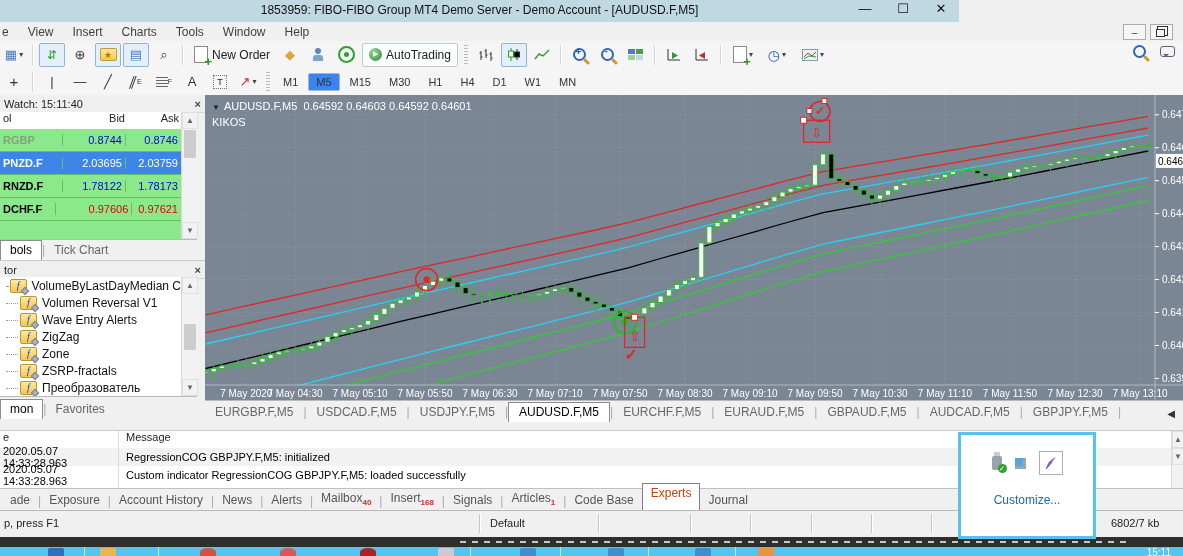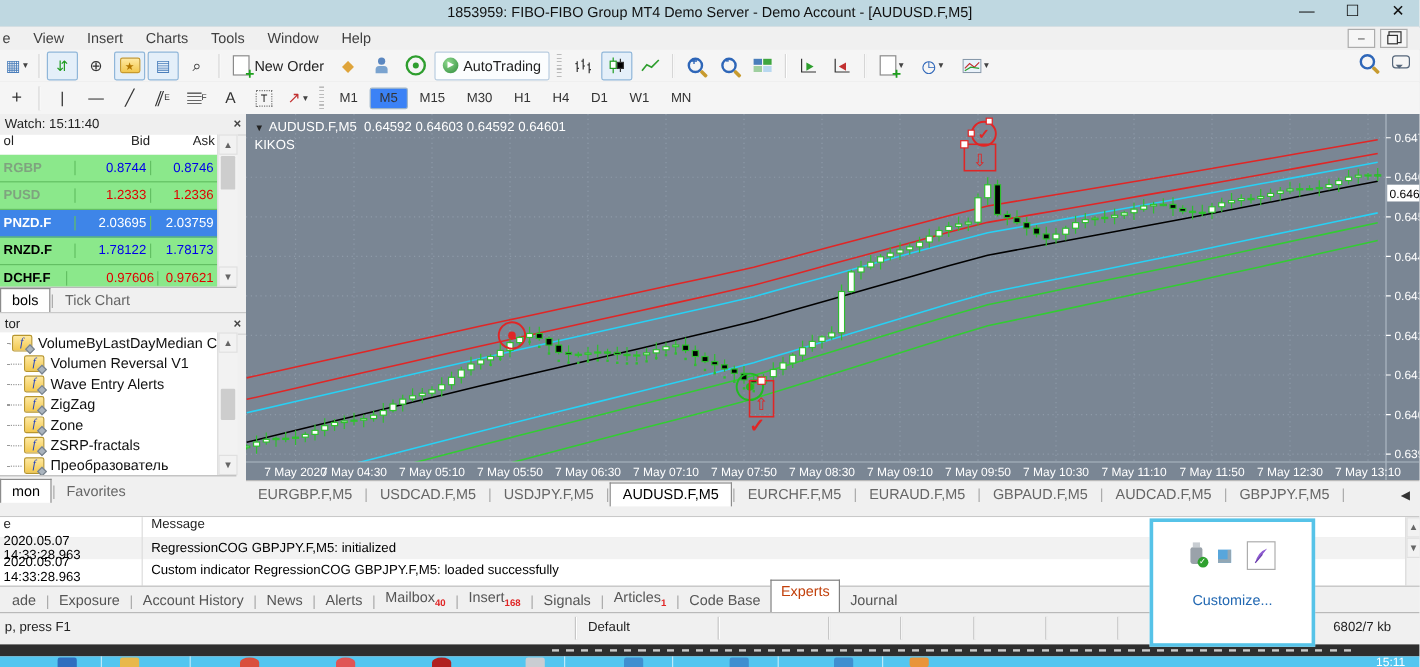--- a/index.html
+++ b/index.html
@@ -1,20 +1,20 @@
 <!DOCTYPE html>
 <html><head>
 <meta charset="utf-8">
 <style>
   html,body{margin:0;padding:0;}
   body{width:1183px;height:556px;overflow:hidden;position:relative;background:#F0F0F0;
        font-family:"Liberation Sans",sans-serif;font-size:11px;color:#000;-webkit-font-smoothing:antialiased;}
   .abs{position:absolute;}
   
-  #titlebar{left:0;top:0;width:1183px;height:22px;background:#BFD8E1;border-bottom:1px solid #9FB9C4;}
+  #titlebar{left:0;top:0;width:959px;height:22px;background:#BFD8E1;border-bottom:1px solid #9FB9C4;}
   #titlebar .title{position:absolute;left:0;right:0;top:3px;text-align:center;font-size:12px;color:#111;}
   #titlebar .winbtns{position:absolute;right:6px;top:1px;display:flex;gap:14px;font-size:13px;color:#111;}
   #titlebar .winbtns span{width:24px;text-align:center;}
   
   #menubar{left:0;top:22px;width:1183px;height:19px;background:#F0F0F0;border-bottom:1px solid #DADADA;display:flex;align-items:center;}
   #menubar .mi{color:#3F3F3F;font-size:12px;margin-right:19px;}
   #menubar .mi:first-child{margin-left:2px;}
   .mdibtn{width:21px;height:14px;border:1px solid #ACACAC;background:#F6F6F6;display:flex;align-items:center;justify-content:center;font-size:10px;color:#333;}
   #mdibtns{position:absolute;right:10px;top:2px;display:flex;gap:4px;}
   .restore-glyph{width:7px;height:6px;border:1px solid #333;box-shadow:2px -2px 0 0 #F6F6F6,2px -2px 0 1px #333;margin-left:-2px;margin-top:2px;}
@@ -321,25 +321,20 @@
 <div id="mw-cols" class="abs">
   <span class="c1">ol</span>
   <span class="c2">Bid</span>
   <span class="c3">Ask</span>
 </div>
 <div id="mw-rows" class="abs">
     <div class="mwrow">
       <span class="sym" style="color: rgb(127, 163, 127);">RGBP</span>
       <span class="bid" style="color: rgb(0, 0, 232);">0.8744</span>
       <span class="ask" style="color: rgb(0, 0, 232);">0.8746</span>
-    </div>
-    <div class="mwrow">
-      <span class="sym" style="color: rgb(127, 163, 127);">PUSD</span>
-      <span class="bid" style="color: rgb(224, 0, 0);">1.2333</span>
-      <span class="ask" style="color: rgb(224, 0, 0);">1.2336</span>
     </div>
     <div class="mwrow sel">
       <span class="sym" style="color: rgb(255, 255, 255);">PNZD.F</span>
       <span class="bid" style="color: rgb(255, 255, 255);">2.03695</span>
       <span class="ask" style="color: rgb(255, 255, 255);">2.03759</span>
     </div>
     <div class="mwrow">
       <span class="sym" style="color: rgb(0, 0, 0);">RNZD.F</span>
       <span class="bid" style="color: rgb(0, 0, 232);">1.78122</span>
       <span class="ask" style="color: rgb(0, 0, 232);">1.78173</span>

